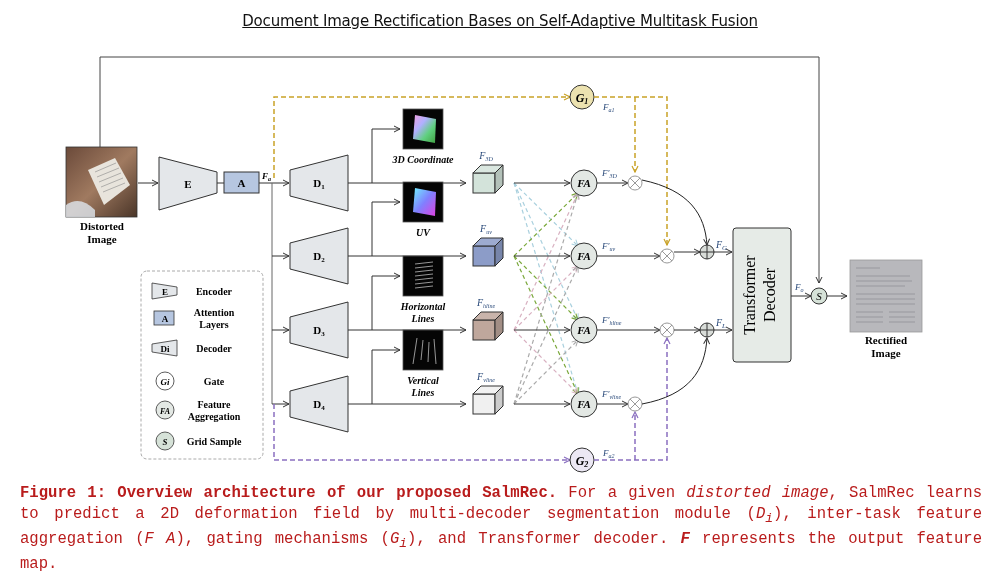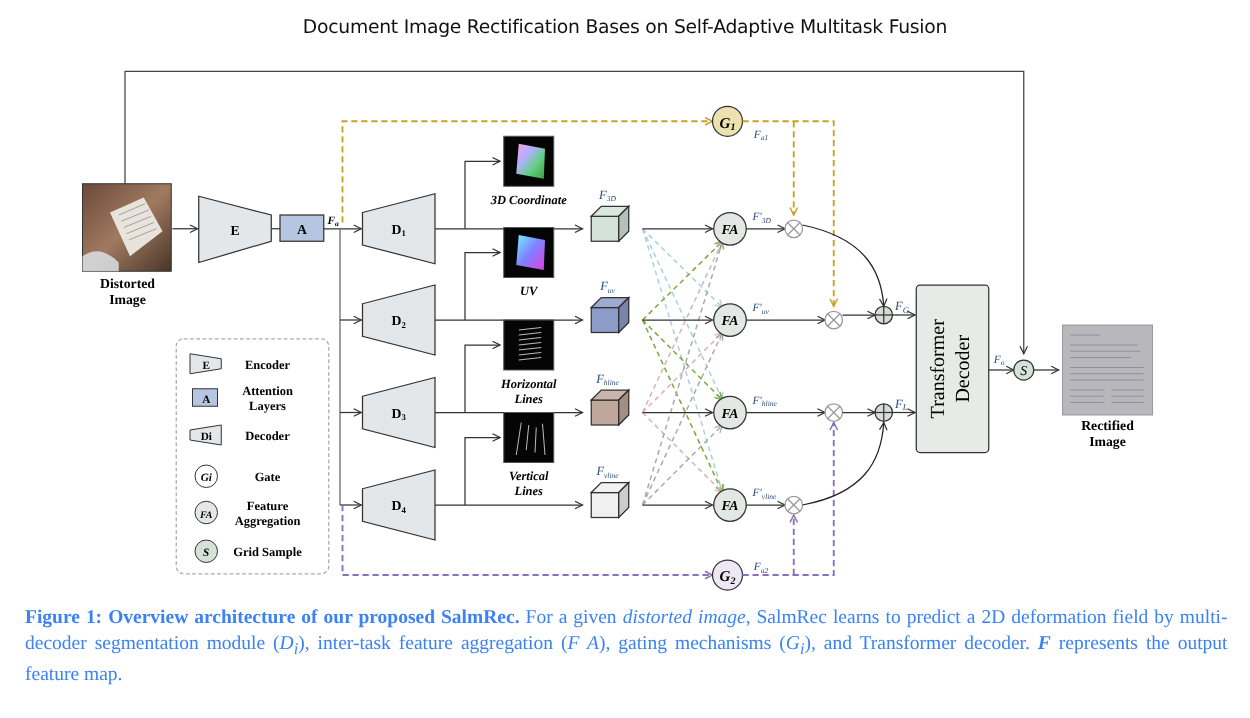--- a/index.html
+++ b/index.html
@@ -1,19 +1,19 @@
 <!DOCTYPE html>
 <html><head>
 <meta charset="utf-8">
 <style>
   html, body { margin:0; padding:0; background:#ffffff; }
   body { width:1000px; height:574px; position:relative; overflow:hidden; font-family:"Liberation Serif", serif; }
-  #title { position:absolute; left:0; top:12px; width:1000px; text-align:center; font-family:"DejaVu Sans", sans-serif; font-size:15px; color:#111; letter-spacing:-0.2px; }
+  #title { position:absolute; left:0; top:12px; width:1000px; text-align:center; font-family:"DejaVu Sans", sans-serif; font-size:15px; color:#111; letter-spacing:-0.2px;text-decoration:underline; }
   #diagram { position:absolute; left:0; top:0; }
-  #caption { position:absolute; left:20px; top:483px; width:962px; font-family:Liberation Serif, serif; font-size:15.6px; line-height:21px; color:#3b82f6; text-align:justify; }
+  #caption { position:absolute; left:20px; top:483px; width:962px; font-family:Liberation Mono, monospace; font-size:15.6px; line-height:21px; color:#b91c1c; text-align:justify; }
   #caption b { font-weight:bold; }
   .svgtxt { font-family:"Liberation Serif", serif; }
 </style>
 </head>
 <body>
 
 <div id="title">Document Image Rectification Bases on Self-Adaptive Multitask Fusion</div>
 
 <svg id="diagram" width="1000" height="480" viewBox="0 0 1000 480" xmlns="http://www.w3.org/2000/svg">
   <defs>

